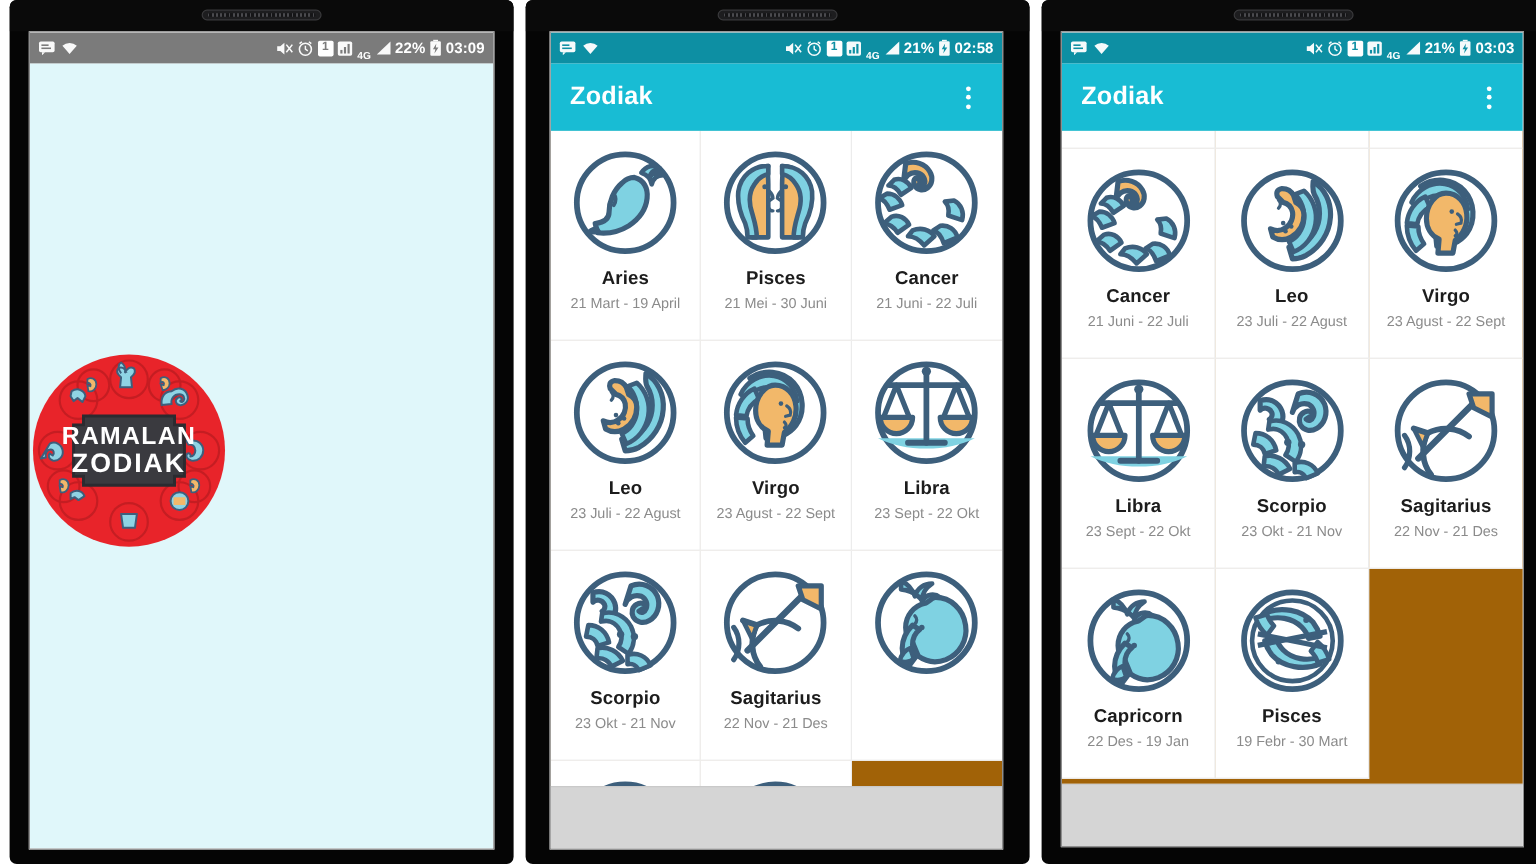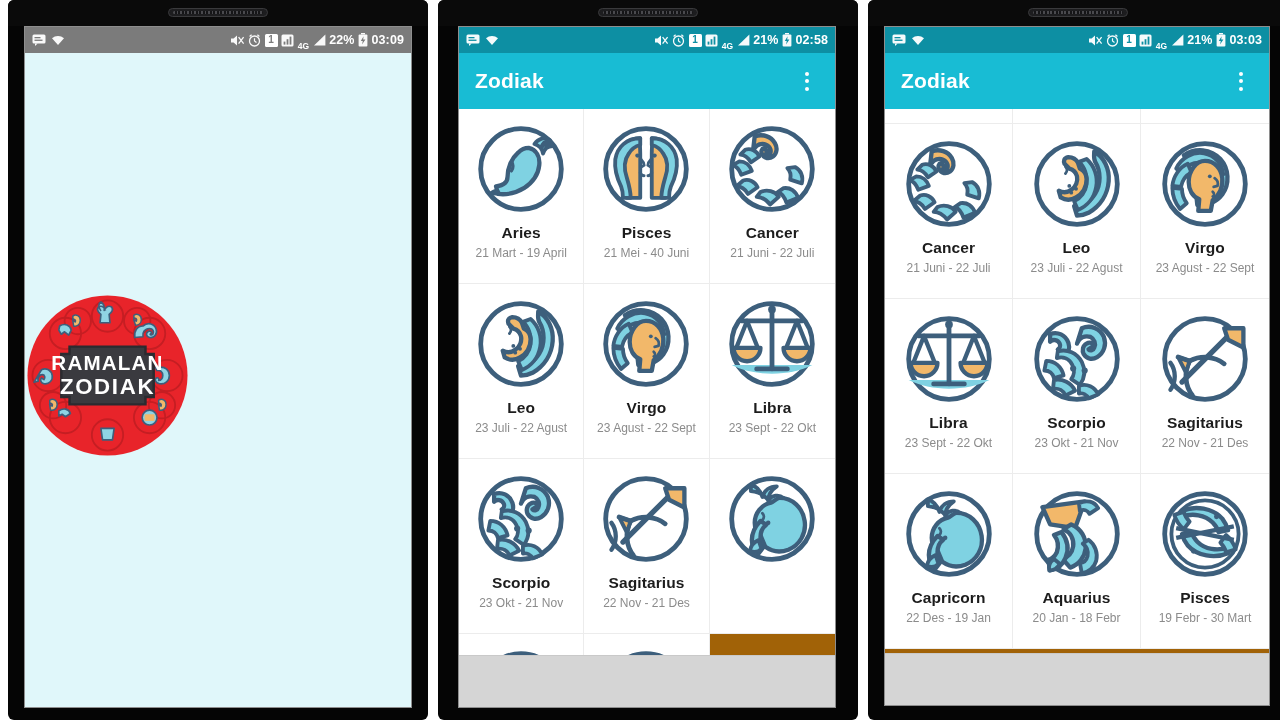--- a/index.html
+++ b/index.html
@@ -399,21 +399,21 @@
                 <div class="cell-name">Aries</div>
                 <div class="cell-date">21 Mart - 19 April</div>
               </div>
               <div class="cell">
                 <div class="cell-icon">
                   <svg viewBox="0 0 100 100">
                     <use href="#z-gemini"></use>
                   </svg>
                 </div>
                 <div class="cell-name">Pisces</div>
-                <div class="cell-date">21 Mei - 40 Juni</div>
+                <div class="cell-date">21 Mei - 30 Juni</div>
               </div>
               <div class="cell">
                 <div class="cell-icon">
                   <svg viewBox="0 0 100 100">
                     <use href="#z-cancer"></use>
                   </svg>
                 </div>
                 <div class="cell-name">Cancer</div>
                 <div class="cell-date">21 Juni - 22 Juli</div>
               </div>
@@ -623,29 +623,20 @@
                 <div class="cell-date">22 Nov - 21 Des</div>
               </div>
               <div class="cell">
                 <div class="cell-icon">
                   <svg viewBox="0 0 100 100">
                     <use href="#z-capricorn"></use>
                   </svg>
                 </div>
                 <div class="cell-name">Capricorn</div>
                 <div class="cell-date">22 Des - 19 Jan</div>
-              </div>
-              <div class="cell">
-                <div class="cell-icon">
-                  <svg viewBox="0 0 100 100">
-                    <use href="#z-aquarius"></use>
-                  </svg>
-                </div>
-                <div class="cell-name">Aquarius</div>
-                <div class="cell-date">20 Jan - 18 Febr</div>
               </div>
               <div class="cell">
                 <div class="cell-icon">
                   <svg viewBox="0 0 100 100">
                     <use href="#z-pisces"></use>
                   </svg>
                 </div>
                 <div class="cell-name">Pisces</div>
                 <div class="cell-date">19 Febr - 30 Mart</div>
               </div>

